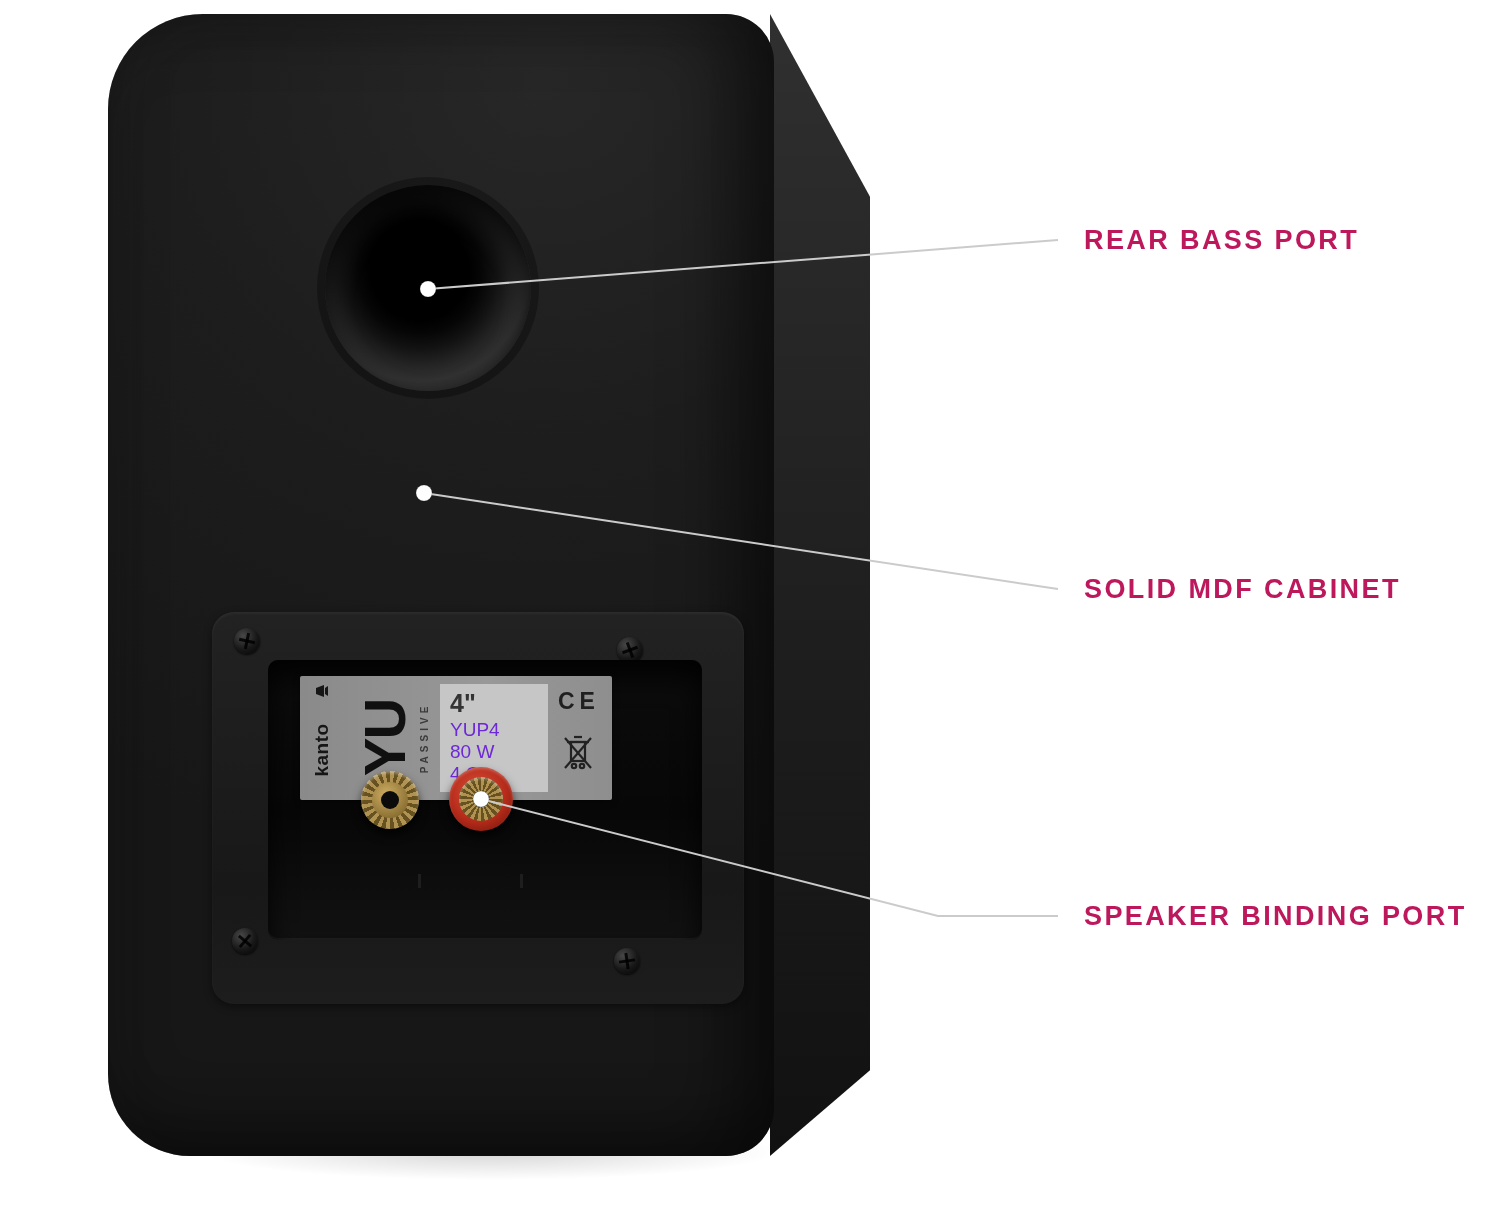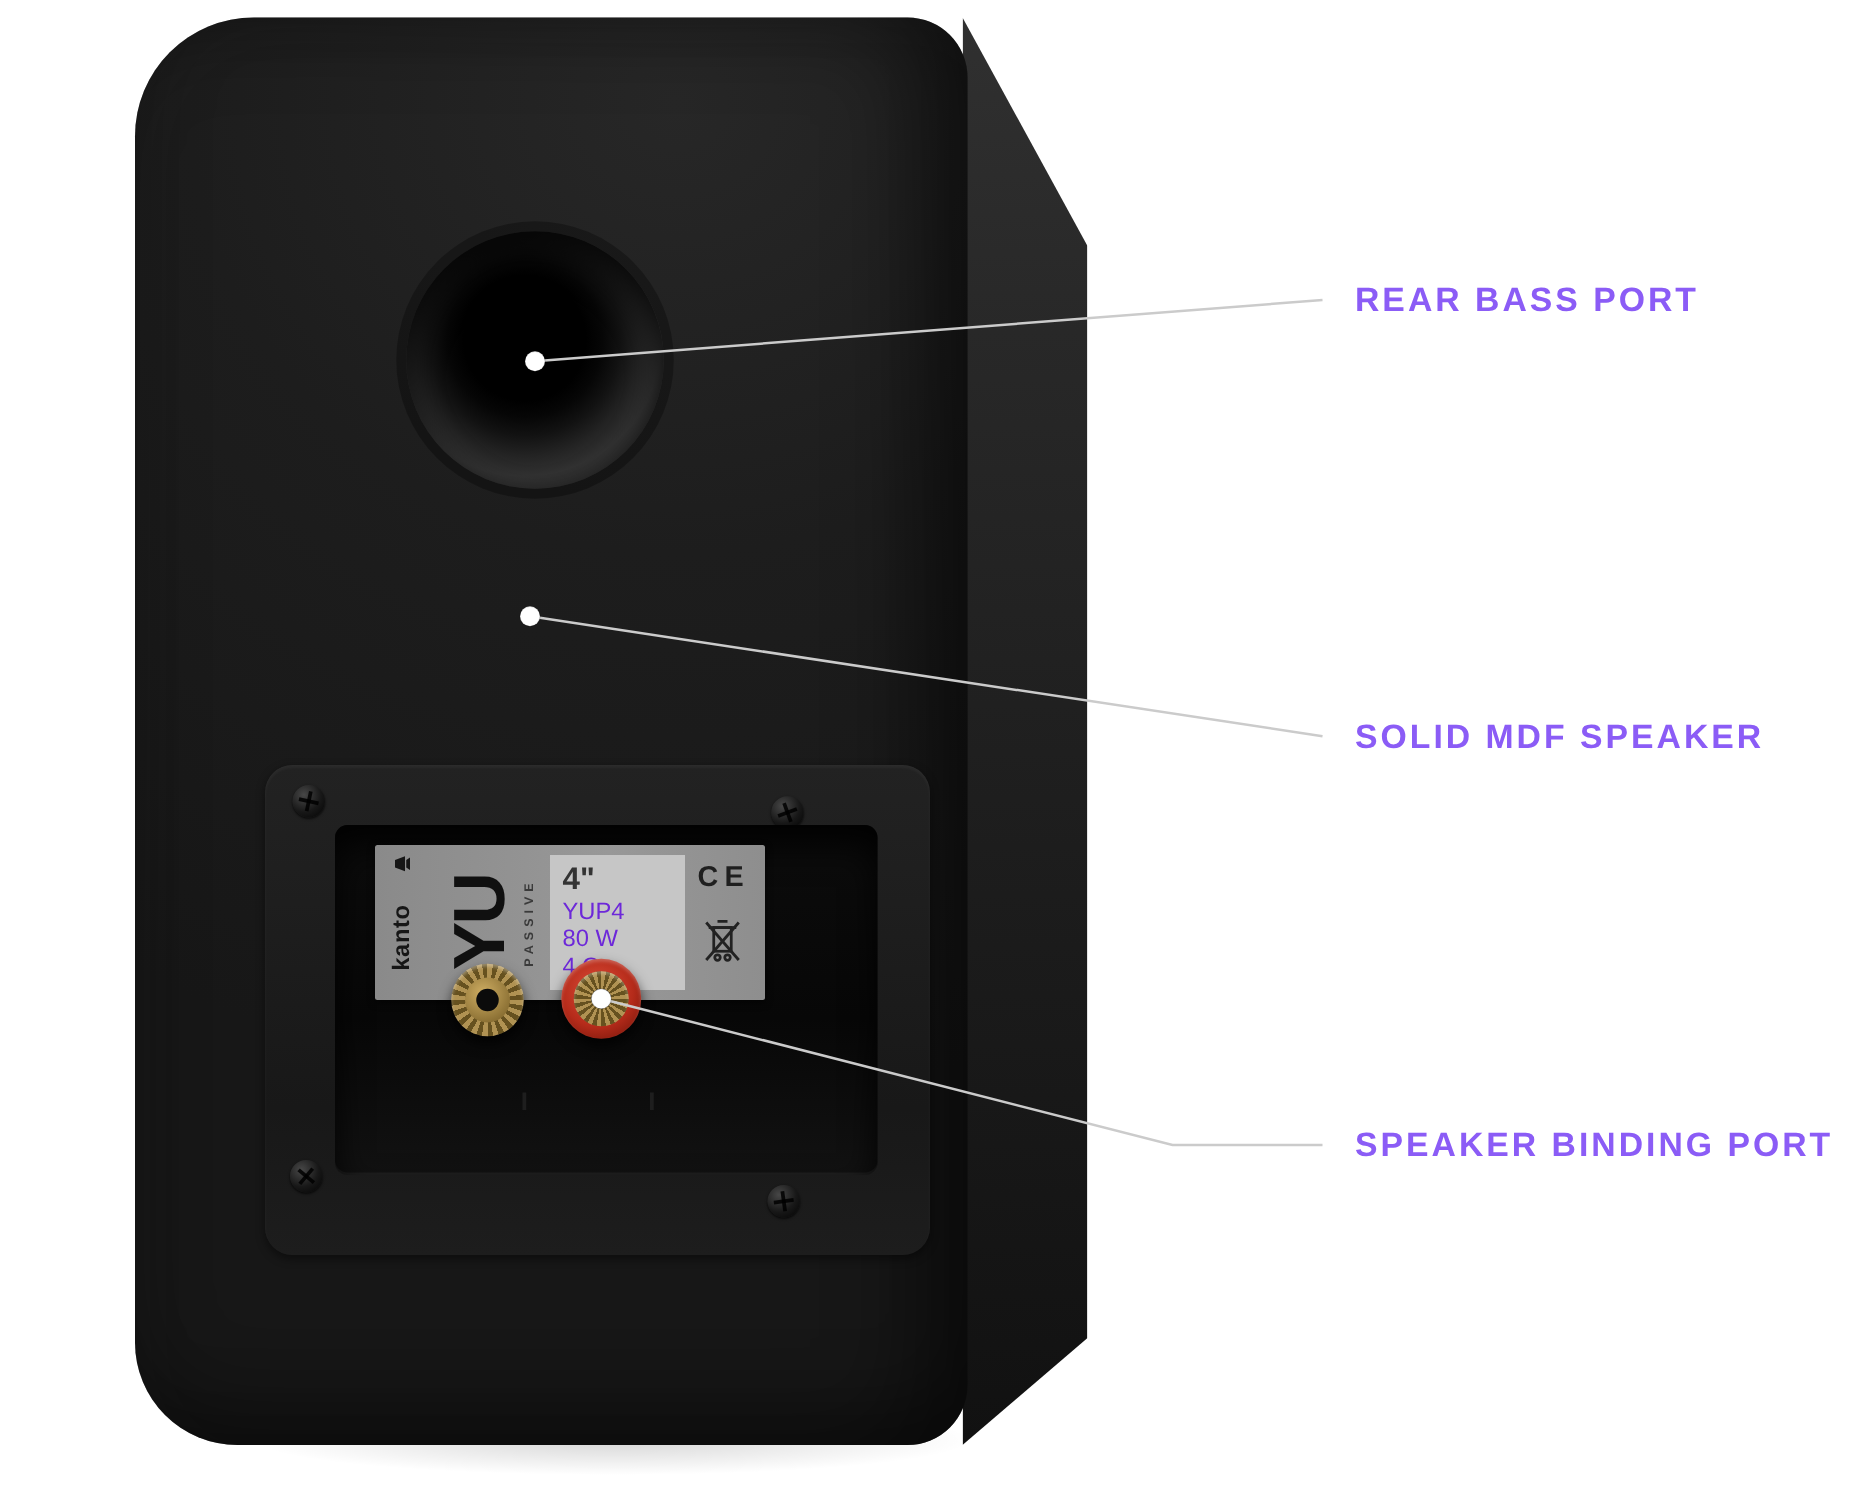--- a/index.html
+++ b/index.html
@@ -111,21 +111,21 @@
   .post-red::before{
     width:44px; height:44px;
     background:repeating-conic-gradient(#b09252 0deg 10deg, #66511f 10deg 20deg);
     box-shadow:inset 0 2px 3px rgba(255,255,255,0.3);
   }
   .post-red::after{ width:16px; height:16px; }
 
   
   .callouts{ position:absolute; left:0; top:0; pointer-events:none; }
   .callout-label{
-    position:absolute; left:1084px; color:#8b5cf6;
+    position:absolute; left:1084px; color:#be185d;
     font-size:27px; font-weight:700; letter-spacing:2.4px;
     line-height:34px; white-space:nowrap;
   }
   .l1{ top:223px; } .l2{ top:572px; } .l3{ top:899px; }
 </style>
 </head>
 <body>
 
 <div class="stage">
 
@@ -194,16 +194,16 @@
       <polyline points="481,799 938,916 1058,916"></polyline>
     </g>
     <g fill="#ffffff" stroke="rgba(0,0,0,0.15)" stroke-width="1">
       <circle cx="428" cy="289" r="8"></circle>
       <circle cx="424" cy="493" r="8"></circle>
       <circle cx="481" cy="799" r="8"></circle>
     </g>
   </svg>
 
   <div class="callout-label l1">REAR BASS PORT</div>
-  <div class="callout-label l2">SOLID MDF SPEAKER</div>
+  <div class="callout-label l2">SOLID MDF CABINET</div>
   <div class="callout-label l3">SPEAKER BINDING PORT</div>
 
 </div>
 
 </body></html>

